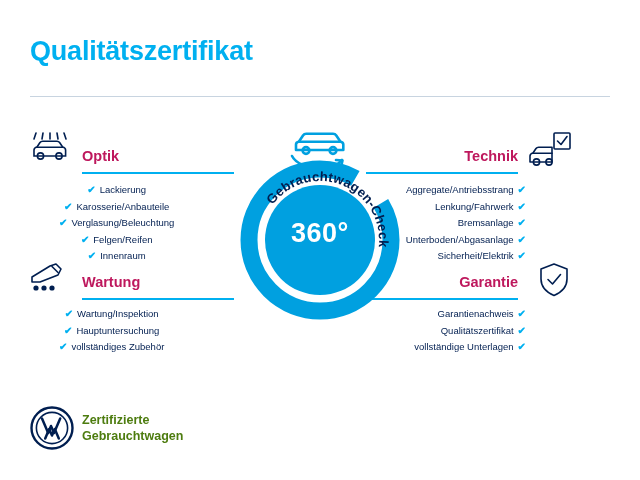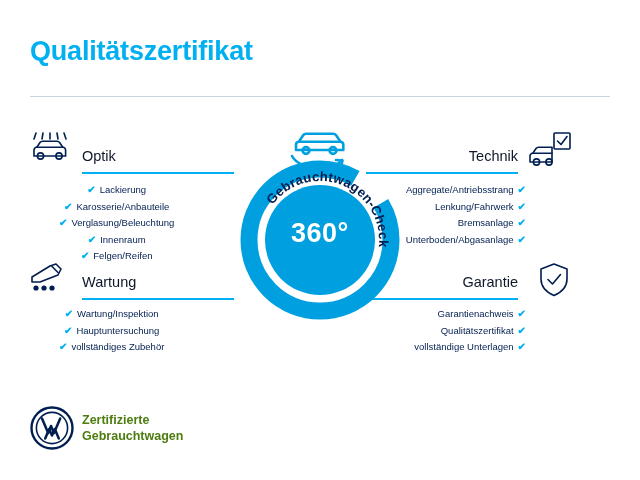--- a/index.html
+++ b/index.html
@@ -38,22 +38,22 @@
     top: 96px;
     width: 580px;
     height: 1px;
     background: #c8d4e0;
   }
 
   
   .sec-head {
     position: absolute;
     font-size: 14.5px;
-    font-weight: normal;
-    color: #0f172a;
+    font-weight: bold;
+    color: #be185d;
   }
   .sec-rule {
     position: absolute;
     height: 2px;
     background: #00b0f0;
   }
 
   .col-left .sec-head { left: 82px; }
   .col-right .sec-head { right: 82px; }
 
@@ -213,22 +213,22 @@
     </svg>
   </div>
 
   <div class="col-left">
     <div class="sec-head" id="head-optik">Optik</div>
     <div class="sec-rule" id="rule-optik"></div>
     <div class="list left" id="list-optik">
       <span class="li"><span class="check">✔</span><span>Lackierung</span></span>
       <span class="li"><span class="check">✔</span><span>Karosserie/Anbauteile</span></span>
       <span class="li"><span class="check">✔</span><span>Verglasung/Beleuchtung</span></span>
+      <span class="li"><span class="check">✔</span><span>Felgen/Reifen</span></span>
       <span class="li"><span class="check">✔</span><span>Innenraum</span></span>
-      <span class="li"><span class="check">✔</span><span>Felgen/Reifen</span></span>
     </div>
   </div>
 
   <div class="col-left">
     <div class="sec-head" id="head-wartung">Wartung</div>
     <div class="sec-rule" id="rule-wartung"></div>
     <div class="list left" id="list-wartung">
       <span class="li"><span class="check">✔</span><span>Wartung/Inspektion</span></span>
       <span class="li"><span class="check">✔</span><span>Hauptuntersuchung</span></span>
       <span class="li"><span class="check">✔</span><span>vollständiges Zubehör</span></span>
@@ -236,20 +236,21 @@
   </div>
 
   <div class="col-right">
     <div class="sec-head" id="head-technik">Technik</div>
     <div class="sec-rule" id="rule-technik"></div>
     <div class="list right" id="list-technik">
       <span class="li"><span>Aggregate/Antriebsstrang</span><span class="check">✔</span></span>
       <span class="li"><span>Lenkung/Fahrwerk</span><span class="check">✔</span></span>
       <span class="li"><span>Bremsanlage</span><span class="check">✔</span></span>
       <span class="li"><span>Unterboden/Abgasanlage</span><span class="check">✔</span></span>
+      <span class="li"><span>Sicherheit/Elektrik</span><span class="check">✔</span></span>
     </div>
   </div>
 
   <div class="col-right">
     <div class="sec-head" id="head-garantie">Garantie</div>
     <div class="sec-rule" id="rule-garantie"></div>
     <div class="list right" id="list-garantie">
       <span class="li"><span>Garantienachweis</span><span class="check">✔</span></span>
       <span class="li"><span>Qualitätszertifikat</span><span class="check">✔</span></span>
       <span class="li"><span>vollständige Unterlagen</span><span class="check">✔</span></span>

